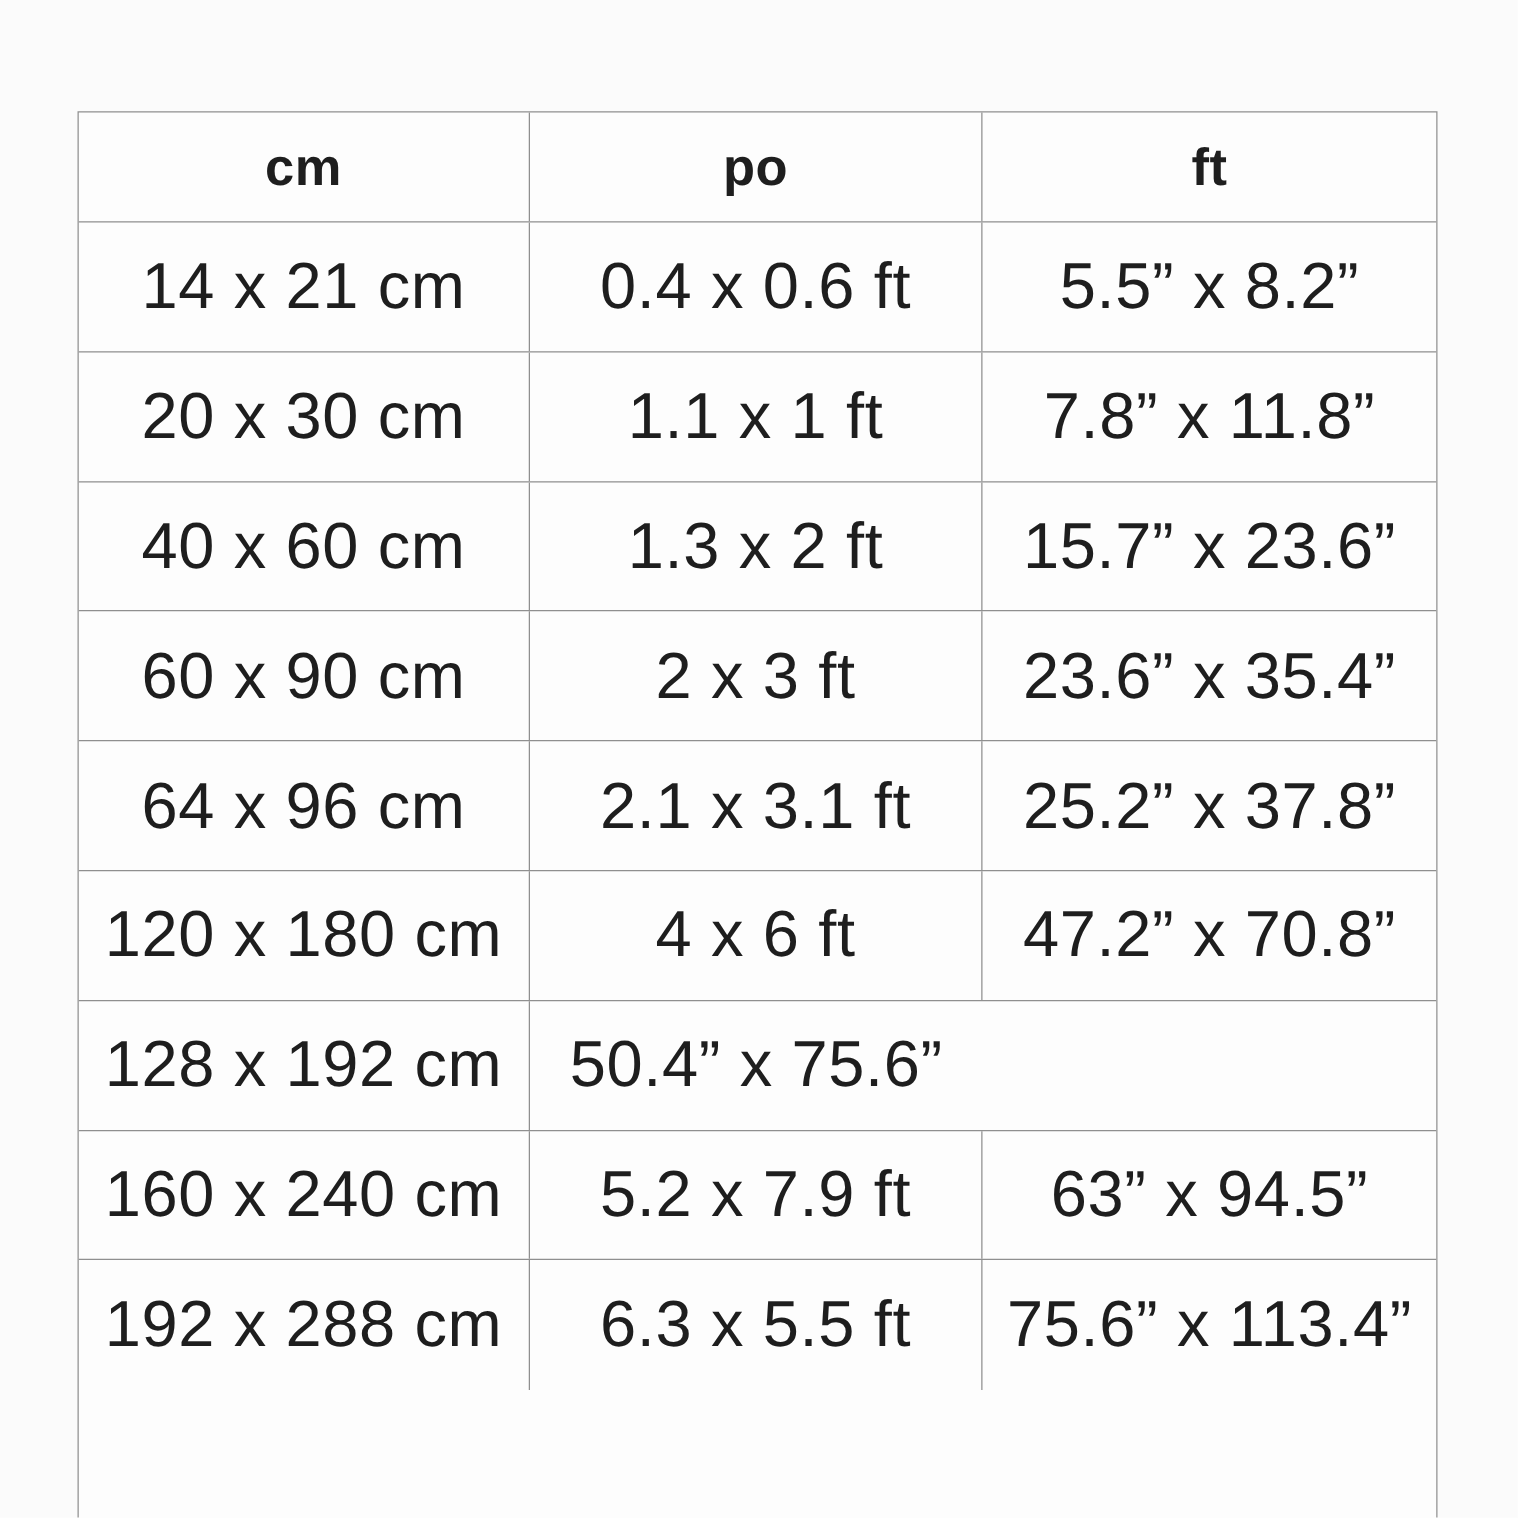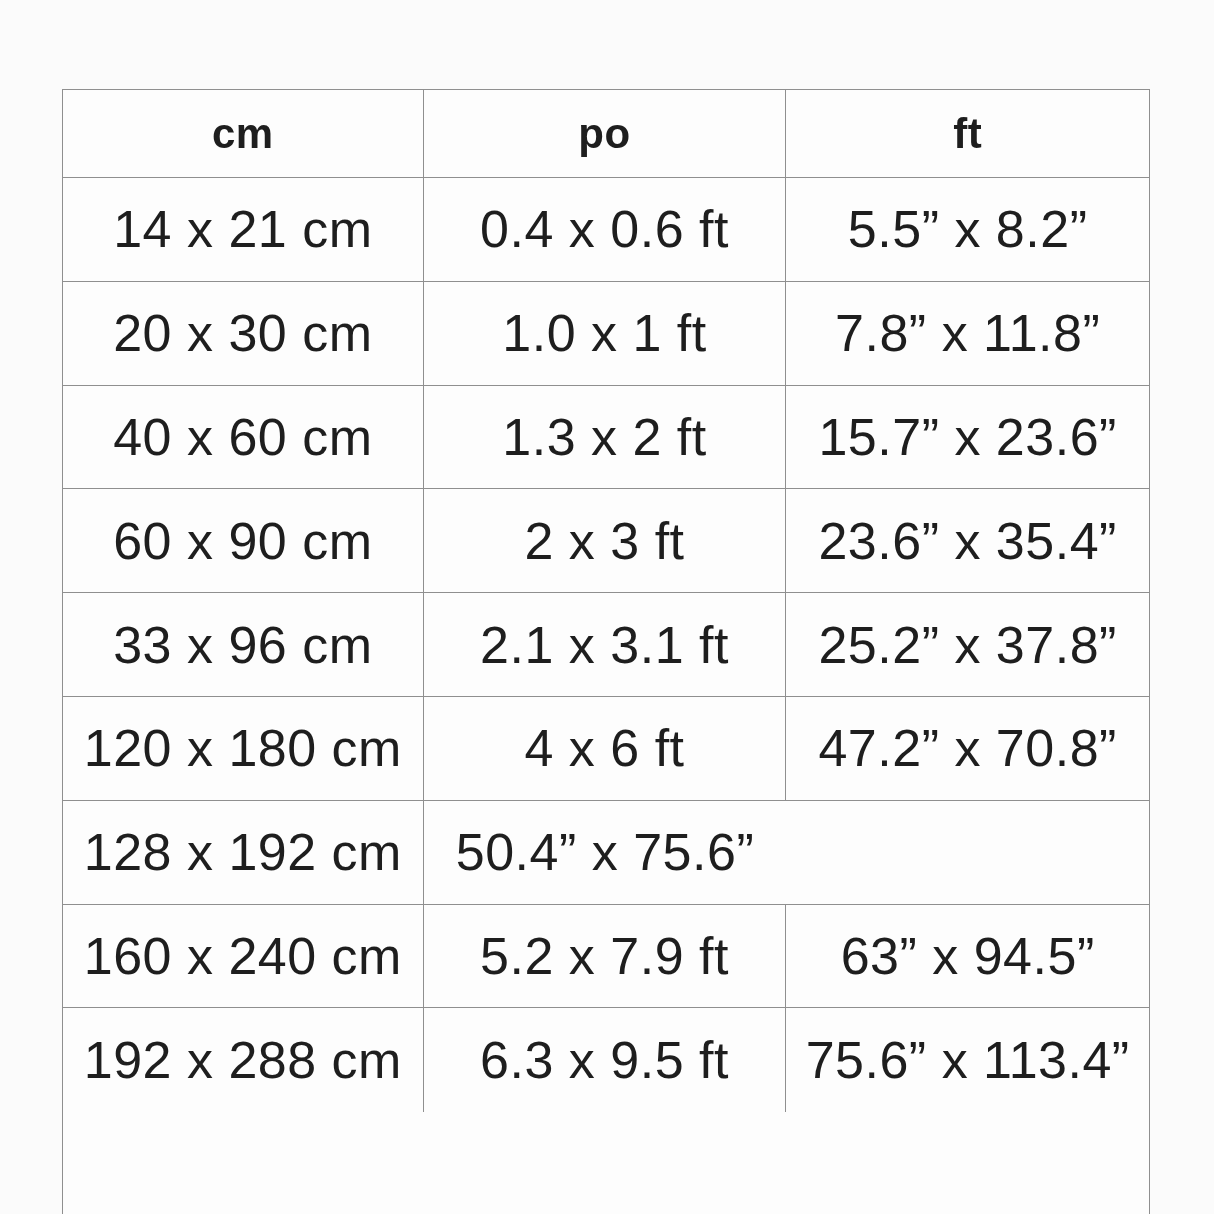--- a/index.html
+++ b/index.html
@@ -62,50 +62,50 @@
     <div class="th">ft</div>
   </div>
 
 <div class="tr">
       <div class="td">14 x 21 cm</div>
       <div class="td">0.4 x 0.6 ft</div>
       <div class="td">5.5” x 8.2”</div>
     </div>
     <div class="tr">
       <div class="td">20 x 30 cm</div>
-      <div class="td">1.0 x 1 ft</div>
+      <div class="td">1.1 x 1 ft</div>
       <div class="td">7.8” x 11.8”</div>
     </div>
     <div class="tr">
       <div class="td">40 x 60 cm</div>
       <div class="td">1.3 x 2 ft</div>
       <div class="td">15.7” x 23.6”</div>
     </div>
     <div class="tr">
       <div class="td">60 x 90 cm</div>
       <div class="td">2 x 3 ft</div>
       <div class="td">23.6” x 35.4”</div>
     </div>
     <div class="tr">
-      <div class="td">33 x 96 cm</div>
+      <div class="td">64 x 96 cm</div>
       <div class="td">2.1 x 3.1 ft</div>
       <div class="td">25.2” x 37.8”</div>
     </div>
     <div class="tr">
       <div class="td">120 x 180 cm</div>
       <div class="td">4 x 6 ft</div>
       <div class="td">47.2” x 70.8”</div>
     </div>
     <div class="tr">
       <div class="td">128 x 192 cm</div>
       <div class="td">50.4” x 75.6”</div>
     </div>
     <div class="tr">
       <div class="td">160 x 240 cm</div>
       <div class="td">5.2 x 7.9 ft</div>
       <div class="td">63” x 94.5”</div>
     </div>
     <div class="tr">
       <div class="td">192 x 288 cm</div>
-      <div class="td">6.3 x 9.5 ft</div>
+      <div class="td">6.3 x 5.5 ft</div>
       <div class="td">75.6” x 113.4”</div>
     </div>
   </div>
 
 </body></html>

